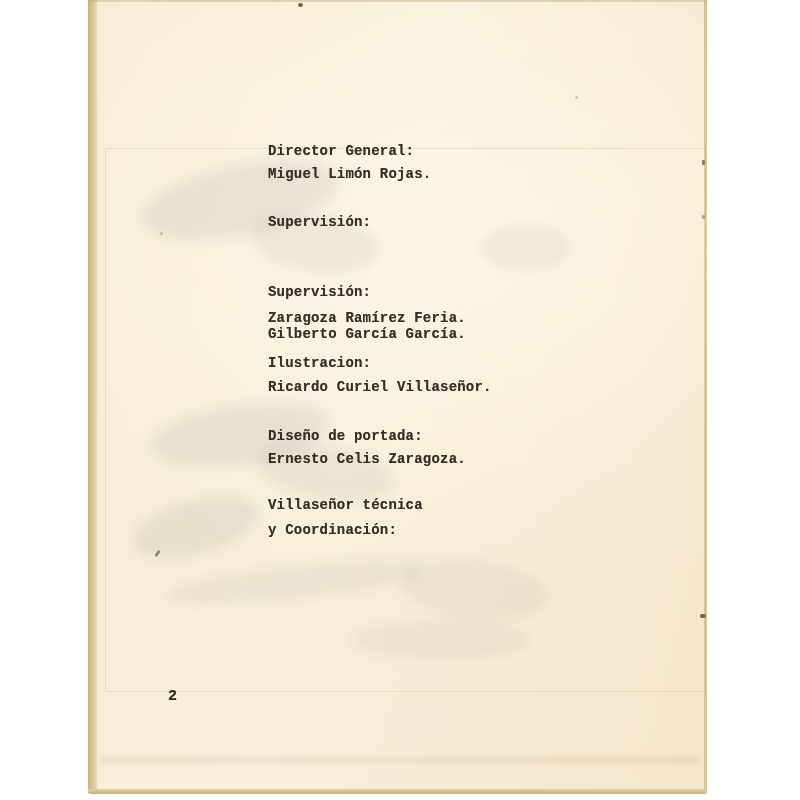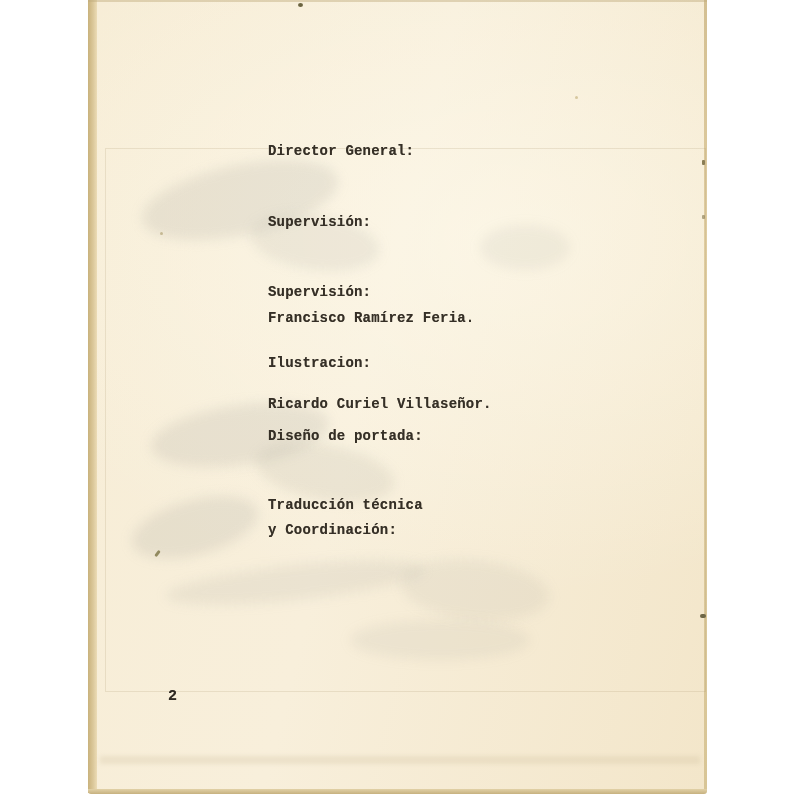--- a/index.html
+++ b/index.html
@@ -72,28 +72,31 @@
 
   <div class="speck" style="left:298px;top:3px;width:5px;height:4px;background:#6b6440;"></div>
   <div class="speck" style="left:702px;top:160px;width:3px;height:5px;background:#8a7d55;border-radius:1px;"></div>
   <div class="speck" style="left:702px;top:215px;width:3px;height:4px;background:#8a7d55;opacity:.65;border-radius:1px;"></div>
   <div class="speck" style="left:700px;top:614px;width:6px;height:4px;background:#6f6747;border-radius:2px;"></div>
   <div class="speck" style="left:156px;top:550px;width:3px;height:7px;background:#7c7444;opacity:.8;transform:rotate(38deg);border-radius:2px;"></div>
   <div class="speck" style="left:160px;top:232px;width:3px;height:3px;background:#b4a578;opacity:.7;"></div>
   <div class="speck" style="left:575px;top:96px;width:3px;height:3px;background:#cdbd8e;opacity:.8;"></div>
 
   <div class="tline" style="top:143px">Director General:</div>
+  <div class="tline" style="top:166px">Miguel Limón Rojas.</div>
 
   <div class="tline" style="top:214px">Supervisión:</div>
 
   <div class="tline" style="top:284px">Supervisión:</div>
-  <div class="tline" style="top:310px">Francisco Ramírez Feria.</div>
+  <div class="tline" style="top:310px">Zaragoza Ramírez Feria.</div>
+  <div class="tline" style="top:326px">Gilberto García García.</div>
 
   <div class="tline" style="top:355px">Ilustracion:</div>
-  <div class="tline" style="top:396px">Ricardo Curiel Villaseñor.</div>
+  <div class="tline" style="top:379px">Ricardo Curiel Villaseñor.</div>
 
   <div class="tline" style="top:428px">Diseño de portada:</div>
+  <div class="tline" style="top:451px">Ernesto Celis Zaragoza.</div>
 
-  <div class="tline" style="top:497px">Traducción técnica</div>
+  <div class="tline" style="top:497px">Villaseñor técnica</div>
   <div class="tline" style="top:522px">y Coordinación:</div>
 
   <div class="pagenum">2</div>
 </div>
 
 </body></html>

